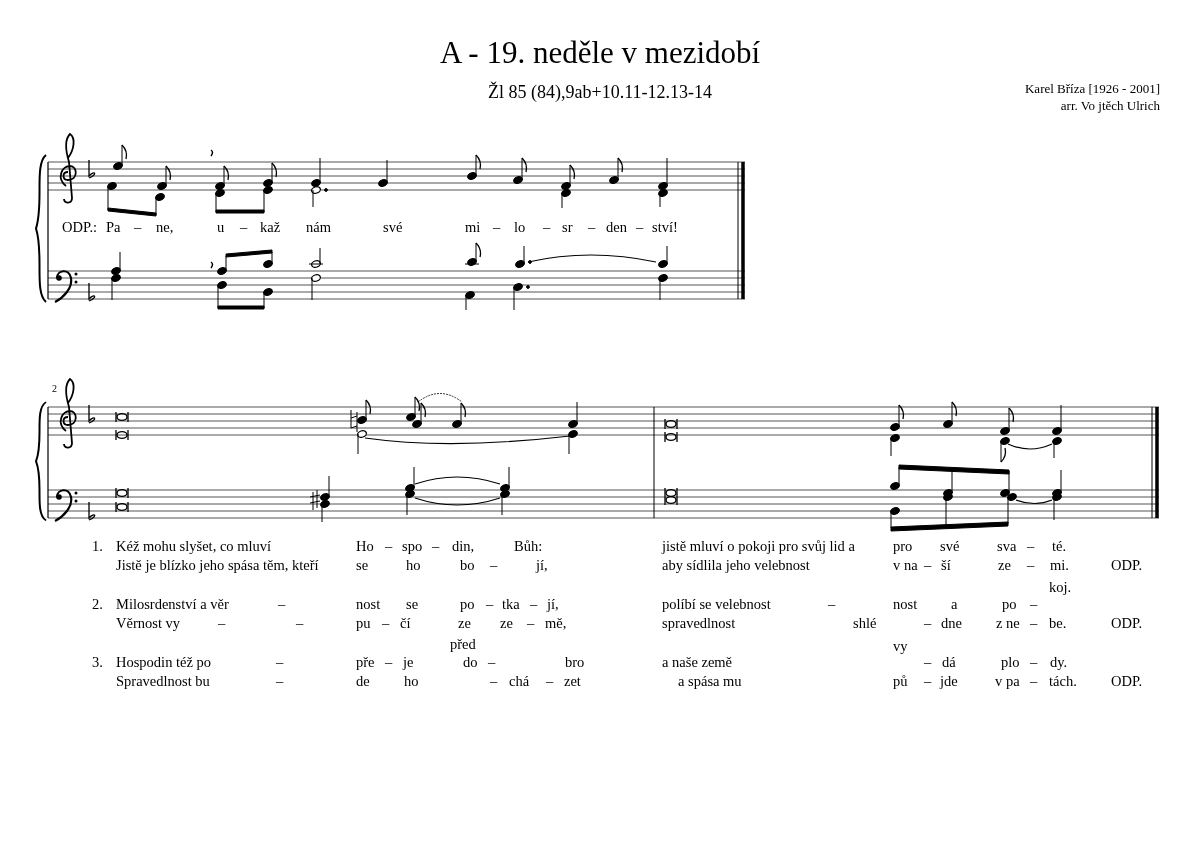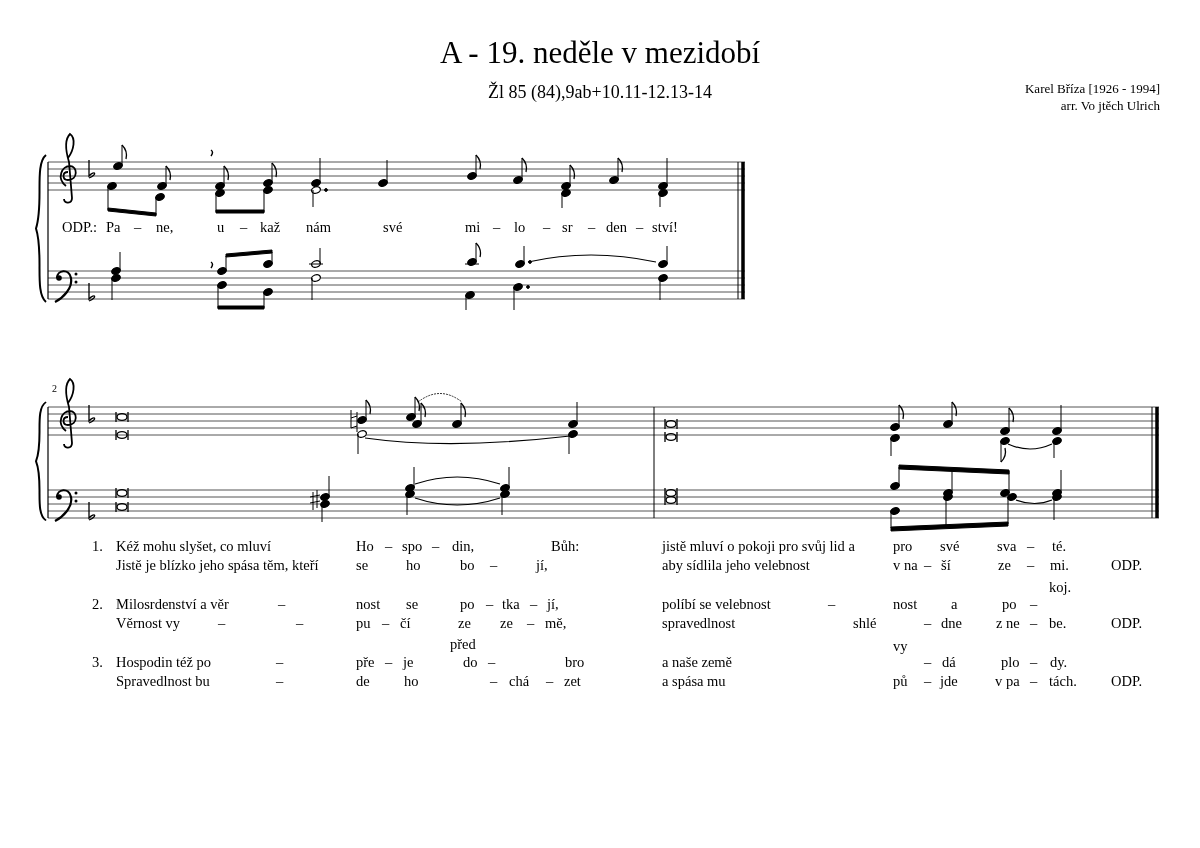--- a/index.html
+++ b/index.html
@@ -15,21 +15,21 @@
   .lyric { font-family:"Liberation Serif", serif; font-size:14.5px; }
   .verses { position:absolute; left:0; top:0; width:1200px; height:848px; }
   .vt { position:absolute; font-size:14.5px; line-height:18px; white-space:nowrap; }
 </style>
 </head>
 <body>
 
 <div class="title">A - 19. neděle v mezidobí</div>
 <div class="subtitle">Žl 85 (84),9ab+10.11-12.13-14</div>
 <div class="composer">
-  <div>Karel Bříza [1926 - 1994]</div>
+  <div>Karel Bříza [1926 - 2001]</div>
   <div>arr. Vo jtěch Ulrich</div>
 </div>
 
 <svg class="score" width="1200" height="848" viewBox="0 0 1200 848" xmlns="http://www.w3.org/2000/svg">
   <defs>
     <g id="treble">
       <path d="M6,28 C-4,20 2,8 10,8 C18,8 18,22 8,22 C2,22 2,14 8,14 M8,0 C14,-8 16,-20 10,-24 C4,-18 6,-6 9,4 L12,40 C12,46 4,46 4,41" fill="none" stroke="#000" stroke-width="1.8"></path>
     </g>
     <g id="bass">
       <path d="M2,4 C2,-4 14,-6 16,4 C18,14 8,24 0,28" fill="none" stroke="#000" stroke-width="2.2"></path>
@@ -340,21 +340,21 @@
 <div class="verses">
 
   <div>
     <span class="vt" style="left:92px;top:537px">1.</span>
     <span class="vt" style="left:116px;top:537px">Kéž mohu slyšet, co mluví</span>
     <span class="vt" style="left:356px;top:537px">Ho</span>
     <span class="vt" style="left:385px;top:537px">–</span>
     <span class="vt" style="left:402px;top:537px">spo</span>
     <span class="vt" style="left:432px;top:537px">–</span>
     <span class="vt" style="left:452px;top:537px">din,</span>
-    <span class="vt" style="left:551px;top:537px">Bůh:</span>
+    <span class="vt" style="left:514px;top:537px">Bůh:</span>
     <span class="vt" style="left:662px;top:537px">jistě mluví o pokoji pro svůj lid a</span>
     <span class="vt" style="left:893px;top:537px">pro</span>
     <span class="vt" style="left:940px;top:537px">své</span>
     <span class="vt" style="left:997px;top:537px">sva</span>
     <span class="vt" style="left:1027px;top:537px">–</span>
     <span class="vt" style="left:1052px;top:537px">té.</span>
 
     <span class="vt" style="left:116px;top:556px">Jistě je blízko jeho spása těm, kteří</span>
     <span class="vt" style="left:356px;top:556px">se</span>
     <span class="vt" style="left:406px;top:556px">ho</span>
@@ -430,21 +430,21 @@
 
     <span class="vt" style="left:116px;top:672px">Spravedlnost bu</span>
     <span class="vt" style="left:276px;top:672px">–</span>
     <span class="vt" style="left:356px;top:672px">de</span>
     <span class="vt" style="left:404px;top:672px">ho</span>
     <span class="vt" style="left:450px;top:635px">před</span>
     <span class="vt" style="left:490px;top:672px">–</span>
     <span class="vt" style="left:509px;top:672px">chá</span>
     <span class="vt" style="left:546px;top:672px">–</span>
     <span class="vt" style="left:564px;top:672px">zet</span>
-    <span class="vt" style="left:662px;top:672px">a spása mu</span>
+    <span class="vt" style="left:678px;top:672px">a spása mu</span>
     <span class="vt" style="left:893px;top:672px">pů</span>
     <span class="vt" style="left:924px;top:672px">–</span>
     <span class="vt" style="left:940px;top:672px">jde</span>
     <span class="vt" style="left:995px;top:672px">v pa</span>
     <span class="vt" style="left:1030px;top:672px">–</span>
     <span class="vt" style="left:1049px;top:672px">tách.</span>
     <span class="vt" style="left:1111px;top:672px">ODP.</span>
   </div>
 </div>
 

